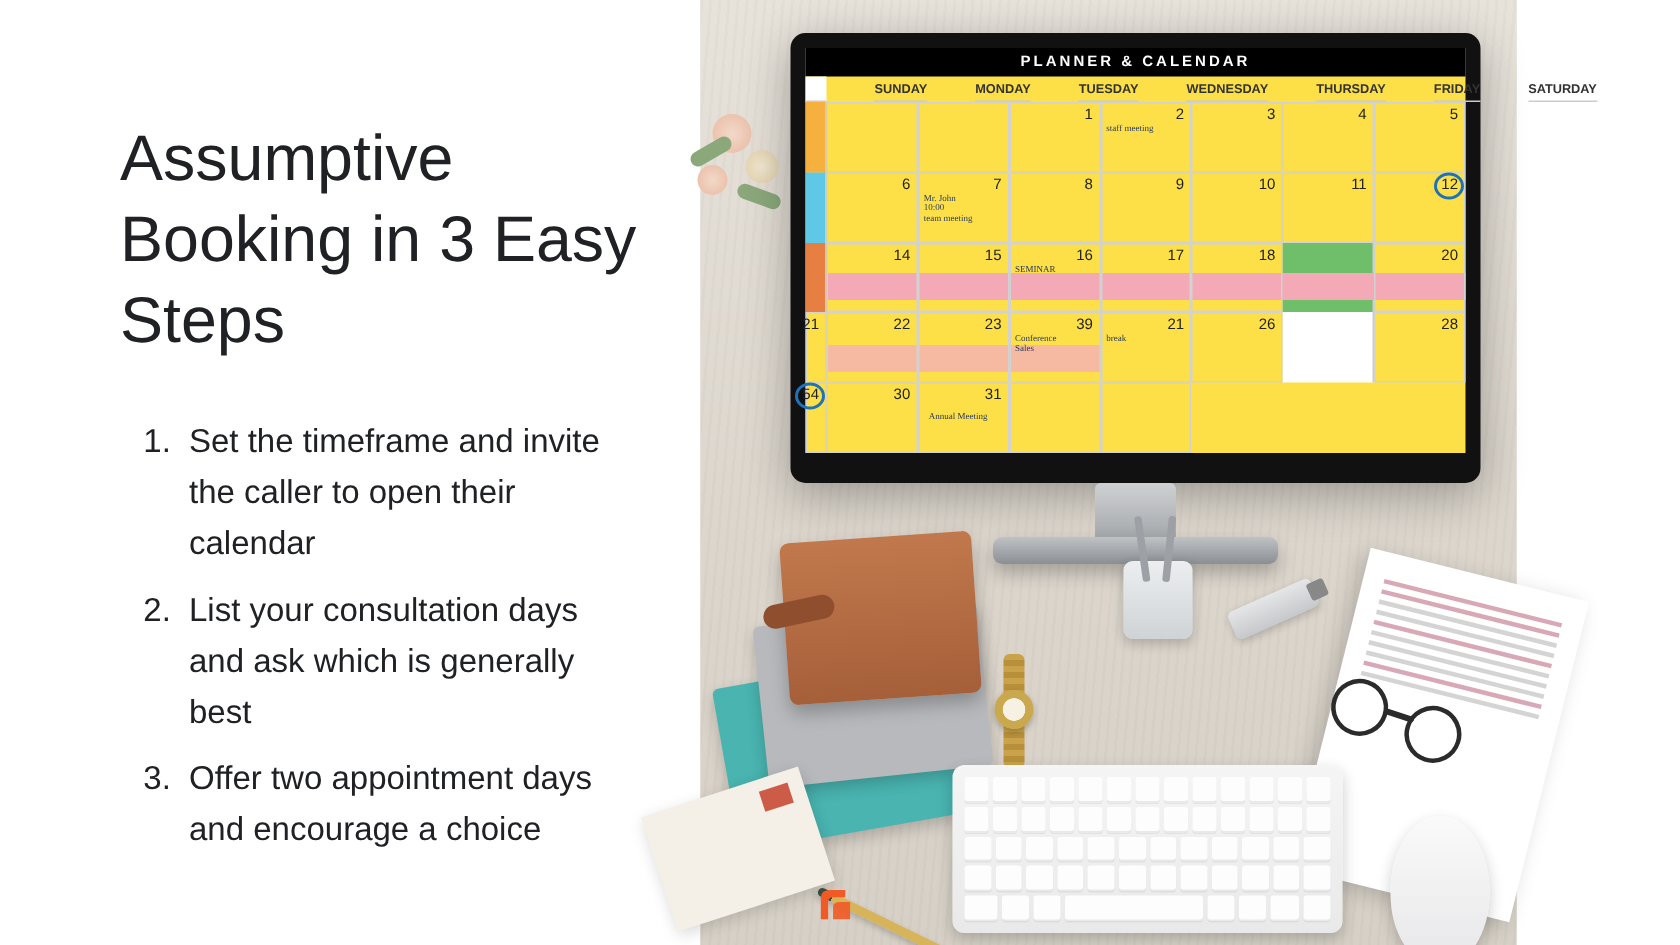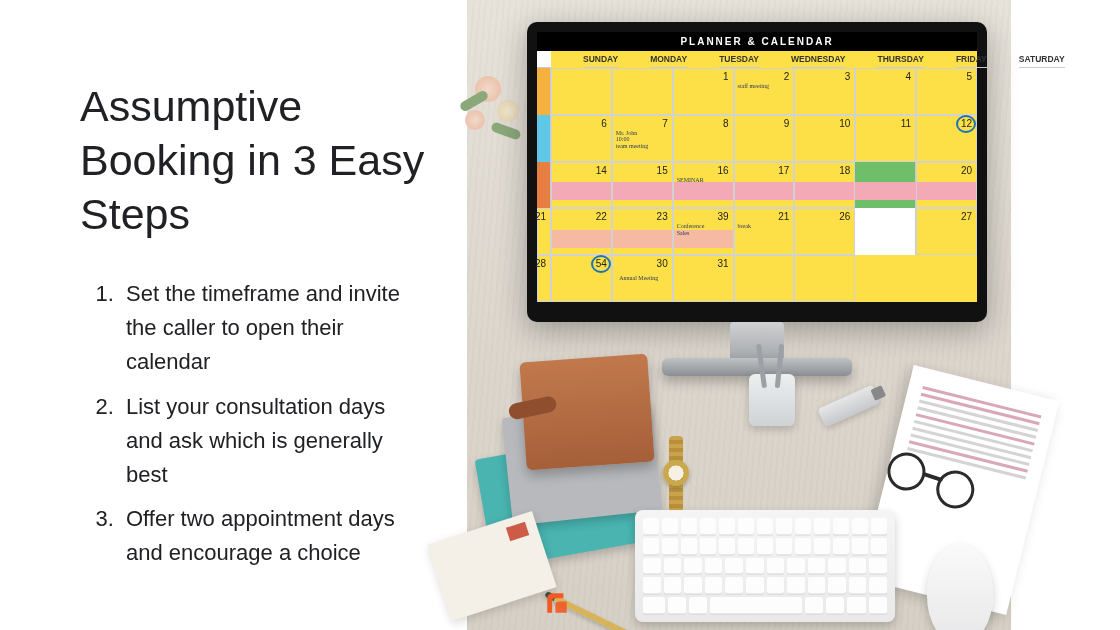--- a/index.html
+++ b/index.html
@@ -198,23 +198,20 @@
             </div>
             <div class="cell">
               <div class="num">21</div>
               <div class="note">break</div>
             </div>
             <div class="cell">
               <div class="num">26</div>
             </div>
             <div class="tab t5"></div>
             <div class="cell">
-              <div class="num">27</div>
-            </div>
-            <div class="cell">
               <div class="num">28</div>
             </div>
             <div class="cell">
               <div class="num">54</div>
               <div class="circle" style="right: 0px; top: -1px; width: 20px; height: 18px;"></div>
             </div>
             <div class="cell">
               <div class="num">30</div>
             </div>
             <div class="cell">

